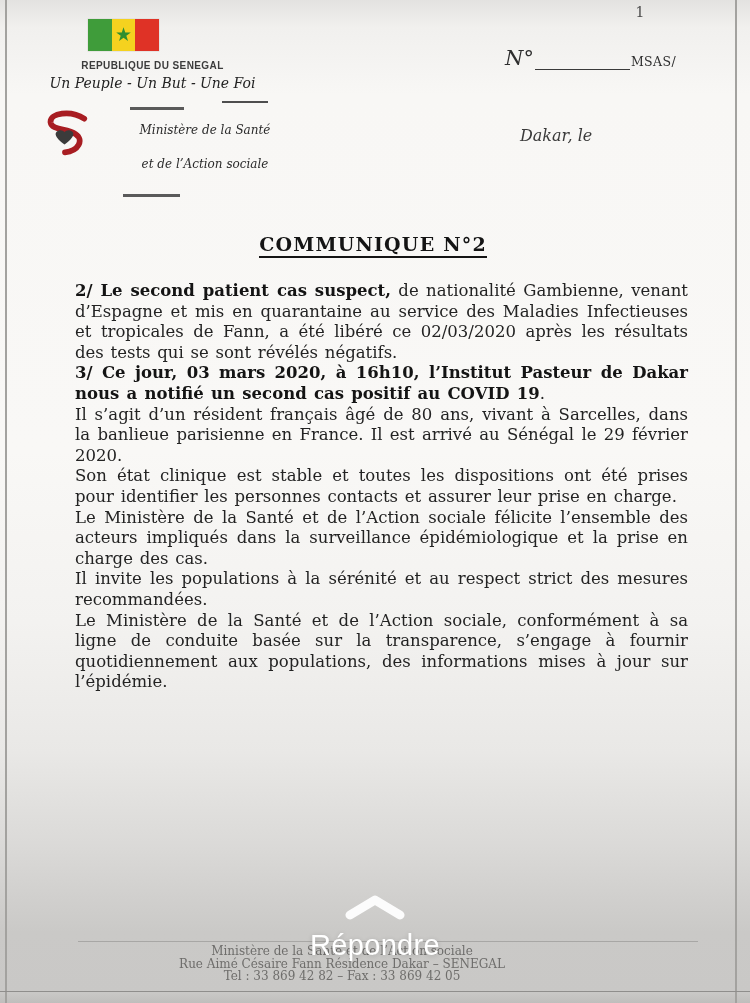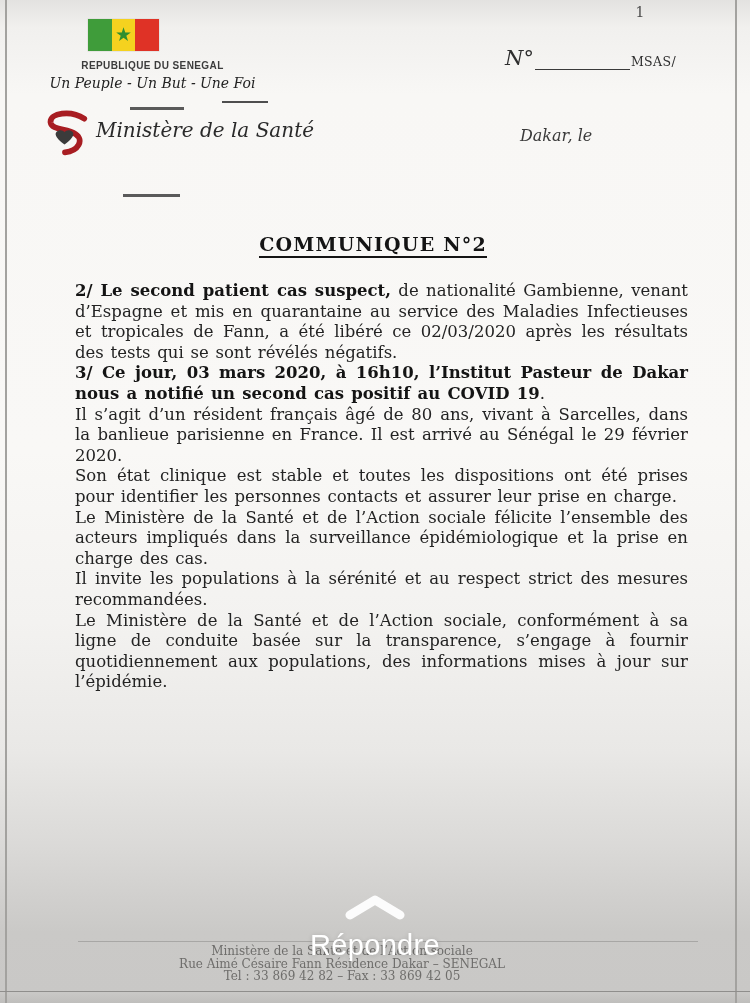--- a/index.html
+++ b/index.html
@@ -32,21 +32,21 @@
     letter-spacing:.4px;color:#3c3c3c;}
   .motto{position:absolute;left:25px;top:75px;width:255px;text-align:center;
     font-style:italic;font-size:14px;color:#222;}
   .divider{position:absolute;background:#4e4e4e;height:2px;}
   .motto-divider{left:222px;top:101px;width:46px;}
   .ministry-divider-top{left:130px;top:107px;width:54px;height:3px;background:#5a5a5a;}
   .ministry-divider-bottom{left:123px;top:194px;width:57px;height:3px;background:#5a5a5a;}
 
   .ministry-logo{position:absolute;left:36px;top:110px;width:58px;height:50px;}
   .ministry-name{position:absolute;left:60px;top:113px;width:290px;text-align:center;
-    font-style:italic;font-size:20px;line-height:34px;color:#2a2a2a;}
+    font-style:italic;font-size:12px;line-height:34px;color:#2a2a2a;}
 
   .reference{position:absolute;left:505px;top:46px;display:flex;align-items:flex-end;}
   .reference .n{font-style:italic;font-size:21px;color:#2e2e2e;line-height:24px;}
   .reference .blank{width:95px;height:22px;border-bottom:1.5px solid #3a3a3a;margin:0 1px;}
   .reference .msas{font-size:12.5px;color:#2e2e2e;letter-spacing:.4px;line-height:16px;}
 
   .dakar{position:absolute;left:520px;top:126px;font-style:italic;font-size:16px;color:#3a3a3a;}
 
   .title-wrap{position:absolute;left:0;top:233px;width:746px;text-align:center;}
   .title-wrap span{display:inline-block;font-weight:700;font-size:19px;
@@ -93,20 +93,21 @@
       <span class="msas">MSAS/</span>
     </div>
 
     <div class="divider ministry-divider-top"></div>
     <svg class="ministry-logo" viewBox="0 0 60 52">
       <path d="M50 9 C36 0 14 3 15 13 C16 21 32 19 41 25 C50 31 44 43 30 44" fill="none" stroke="#a81d22" stroke-width="6" stroke-linecap="round"></path>
       <path d="M21 23 c2.5-3 7-2.5 8.5 0 c1.5-2.5 6-3 8.5 0 c2.5 3-1.5 8-8.5 13 c-7-5-11-10-8.5-13 z" fill="#3b3b3b"></path>
     </svg>
     <div class="ministry-name">
       <div>Ministère de la Santé</div>
+      <div>et de l’Action sociale</div>
     </div>
     <div class="divider ministry-divider-bottom"></div>
 
     <div class="dakar">Dakar, le</div>
 
     <div class="title-wrap">
       <span>COMMUNIQUE N°2</span>
     </div>
 
     <div class="body-text">

